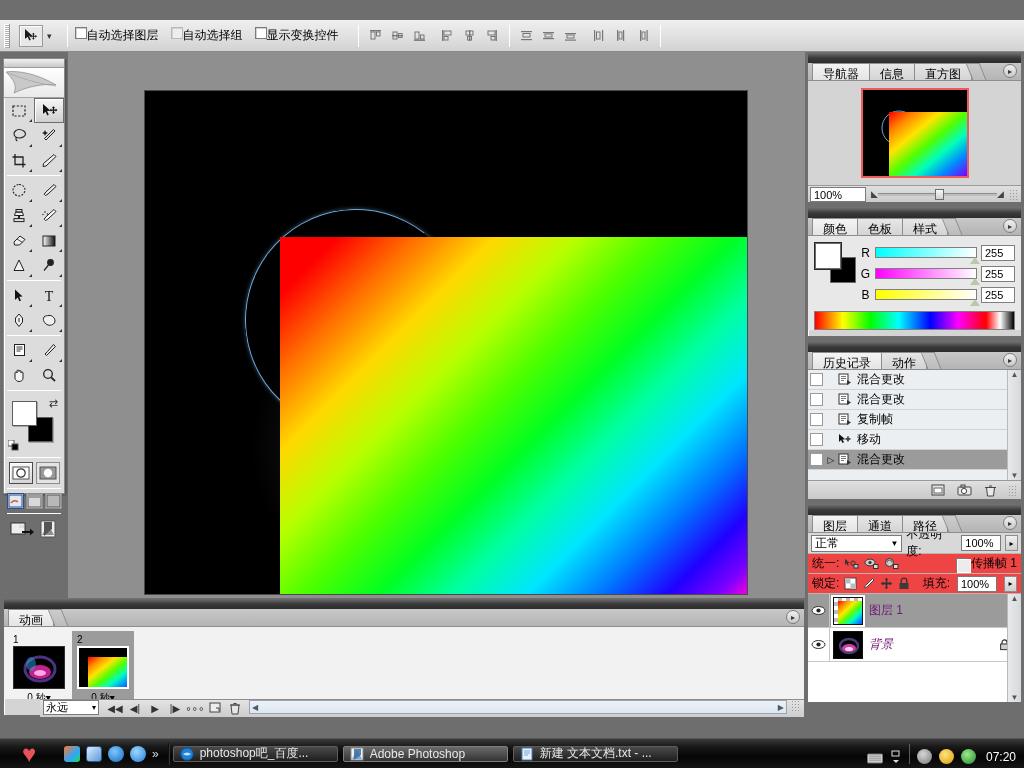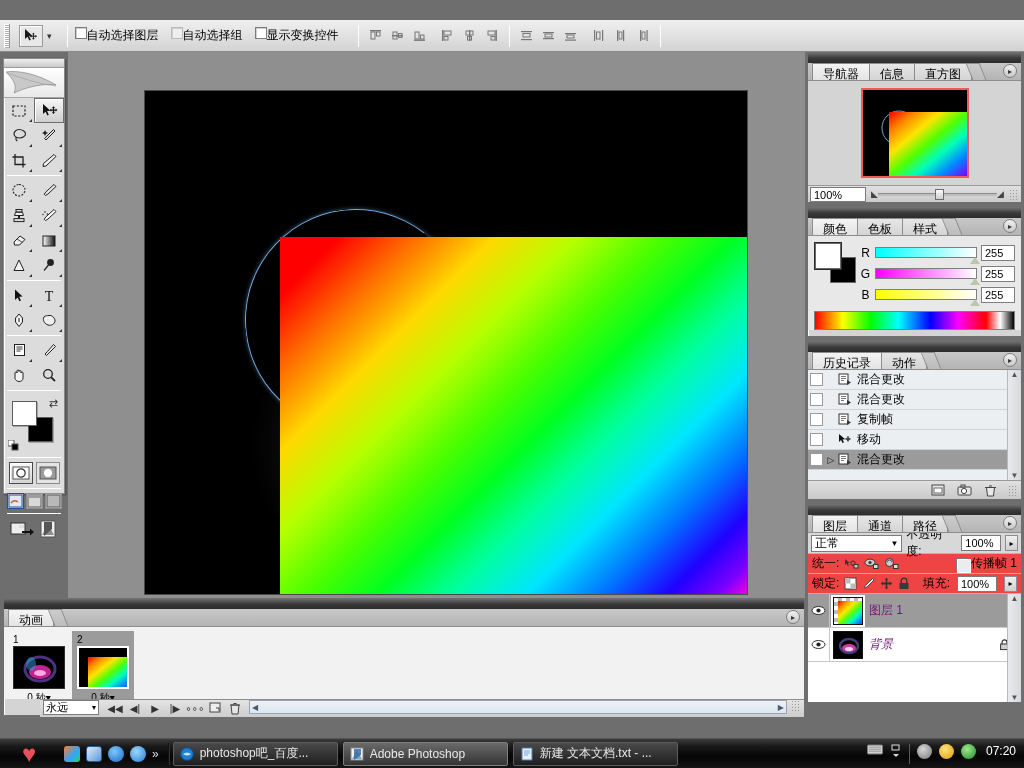--- a/index.html
+++ b/index.html
@@ -420,29 +420,29 @@
     width: 58px; height: 28px; display: flex; align-items: center;
     justify-content: center;
   }
   .heart { font-size: 24px; color: #e8505b; line-height: 24px; }
   .ql { display: flex; align-items: center; gap: 6px; padding: 0 6px; }
   .qicon { width: 16px; height: 16px; border-radius: 3px; }
   .ql-more { color: #ddd; font-size: 12px; }
   .tb-sep2 { width: 2px; height: 22px;
     background: linear-gradient(to right,#000,#444); margin: 0 3px; }
   .task {
-    height: 24px; min-width: 165px; max-width: 190px; margin-right: 5px;
+    height: 16px; min-width: 165px; max-width: 190px; margin-right: 5px;
     background: linear-gradient(to bottom,#4a4a4a,#1e1e1e);
     border: 1px solid #5d5d5d; border-radius: 2px;
     display: flex; align-items: center; padding: 0 6px; gap: 6px;
     color: #e8e8e8; font-size: 12px; overflow: hidden; white-space: nowrap;
   }
   .task .tname { overflow: hidden; text-overflow: ellipsis; }
   .tray {
-    margin-left: auto; display: flex; align-items: flex-start; gap: 7px;
+    margin-left: auto; display: flex; align-items: flex-end; gap: 7px;
     padding-right: 8px; color: #ddd; font-size: 12px;
   }
   .tray-ic { width: 15px; height: 15px; border-radius: 50%; }
   .clock { color: #fff; font-size: 12px; margin-left: 3px; }
   .tray-divider { width: 1px; height: 20px; background: #5a5a5a; }
   .icon-svg { display: block; }
 </style>
 </head>
 <body>
 

